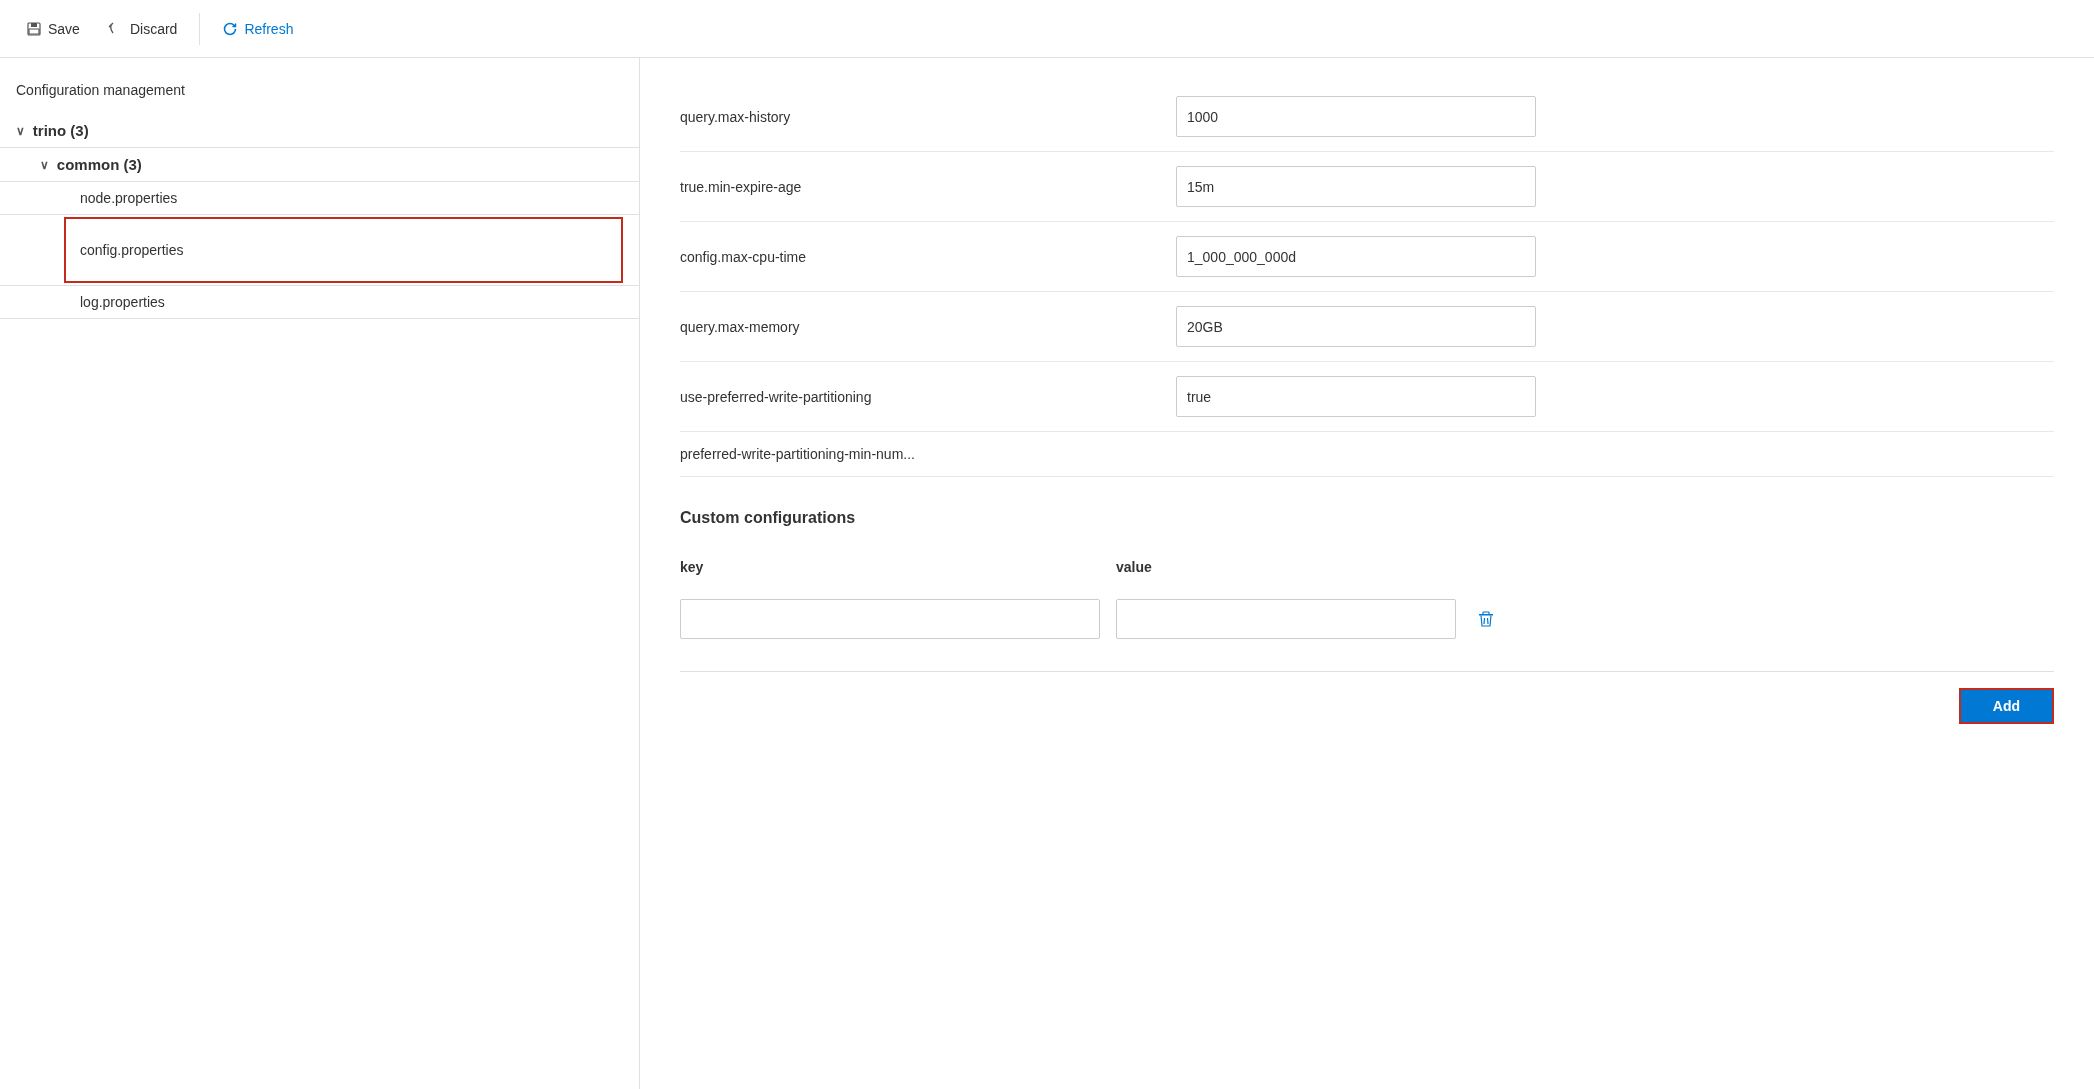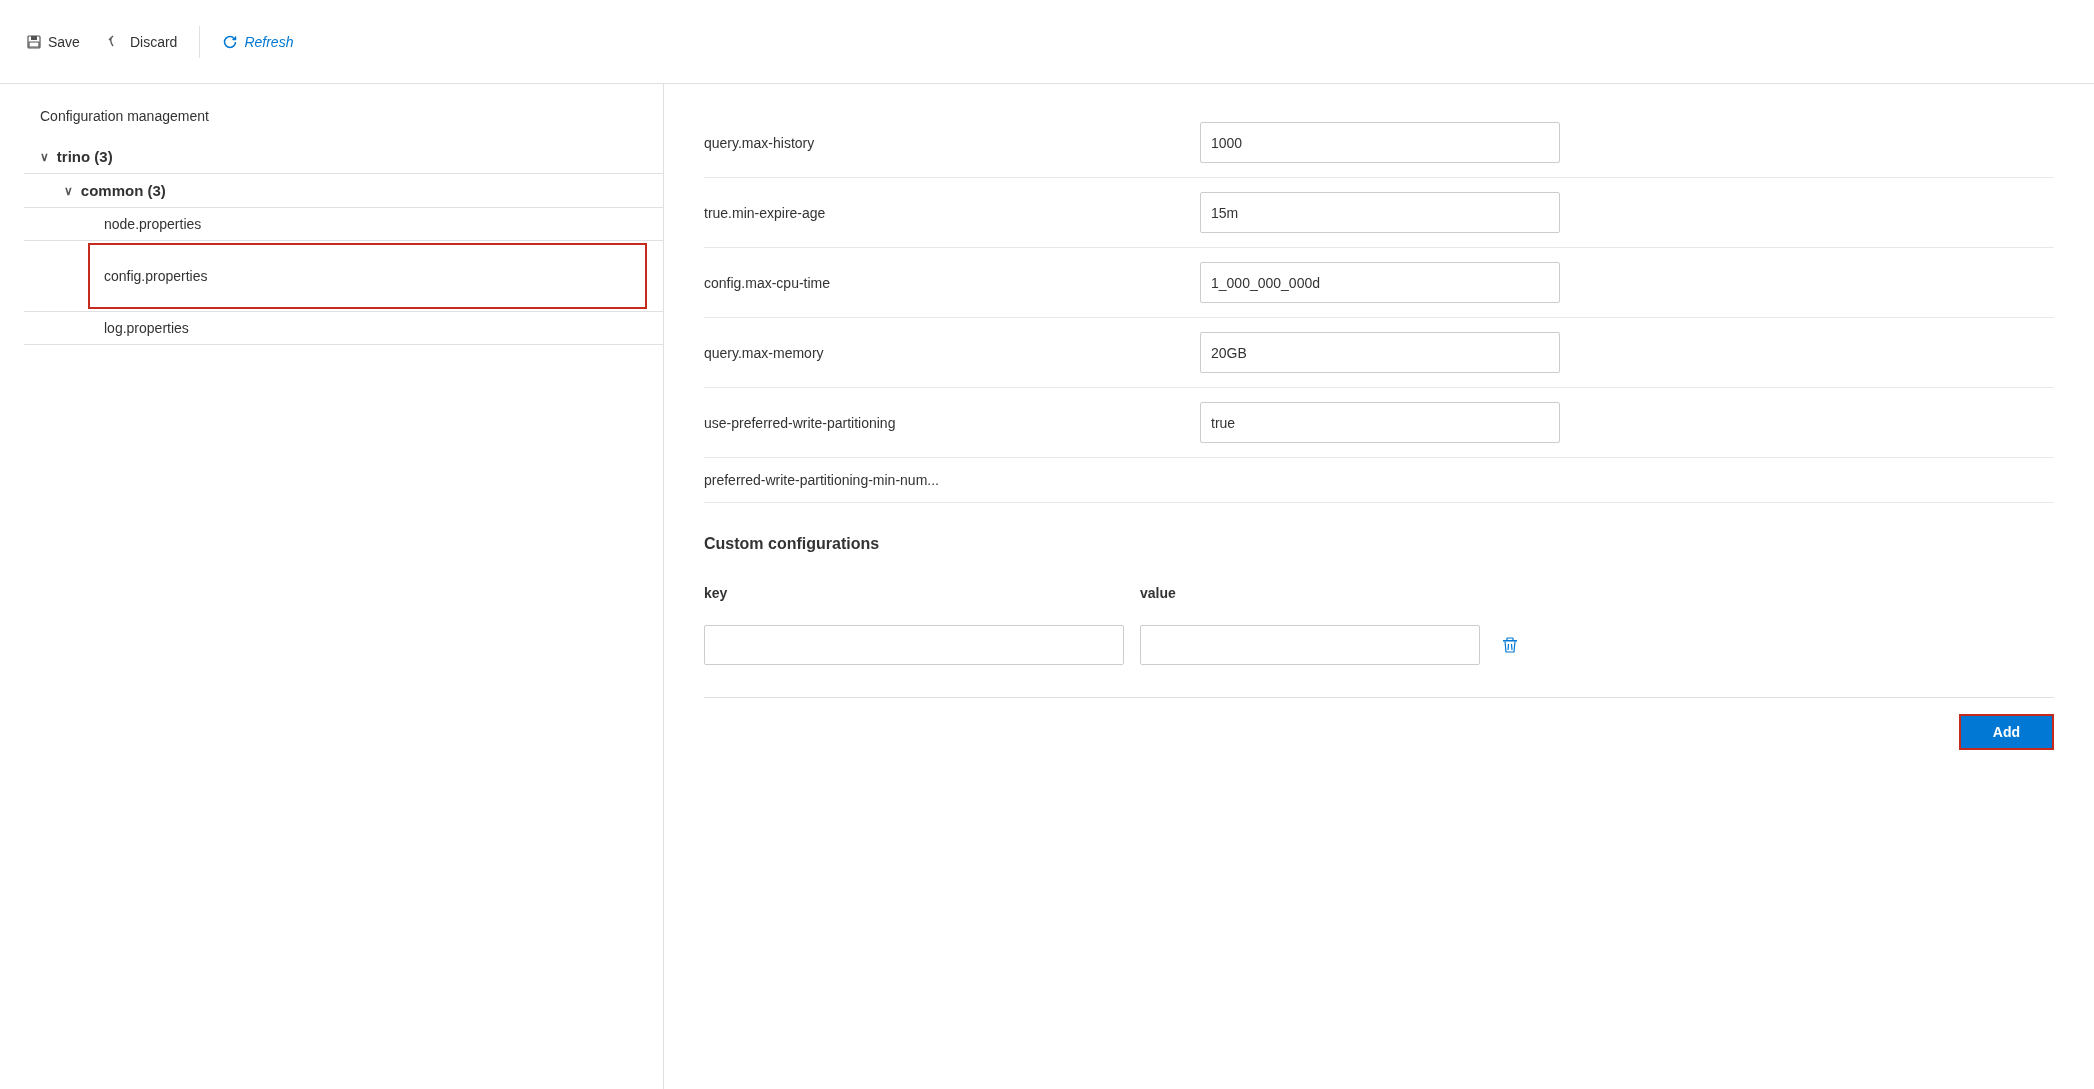--- a/index.html
+++ b/index.html
@@ -13,21 +13,21 @@
       overflow: hidden;
       display: flex;
       flex-direction: column;
     }
 
     
     .toolbar {
       display: flex;
       align-items: center;
       padding: 0 16px;
-      height: 84px;
+      height: 58px;
       border-bottom: 1px solid #e0e0e0;
       gap: 8px;
       flex-shrink: 0;
     }
     .toolbar-btn {
       display: flex;
       align-items: center;
       gap: 6px;
       background: none;
       border: none;
@@ -37,29 +37,28 @@
       color: #333;
       border-radius: 2px;
     }
     .toolbar-btn .icon-svg { width: 16px; height: 16px; }
     .toolbar-divider {
       width: 1px;
       height: 32px;
       background: #e0e0e0;
       margin: 0 4px;
     }
-    .refresh-btn { color: #0078d4; font-style: italic; }
+    .refresh-btn { color: #0078d4; }
     .refresh-btn .icon-svg { color: #0078d4; }
 
     
     .main-layout {
       display: flex;
       flex: 1;
       overflow: hidden;
-      margin-left: 24px;
     }
 
     
     .sidebar {
       width: 640px;
       flex-shrink: 0;
       border-right: 1px solid #e0e0e0;
       overflow-y: auto;
       padding-top: 16px;
     }

